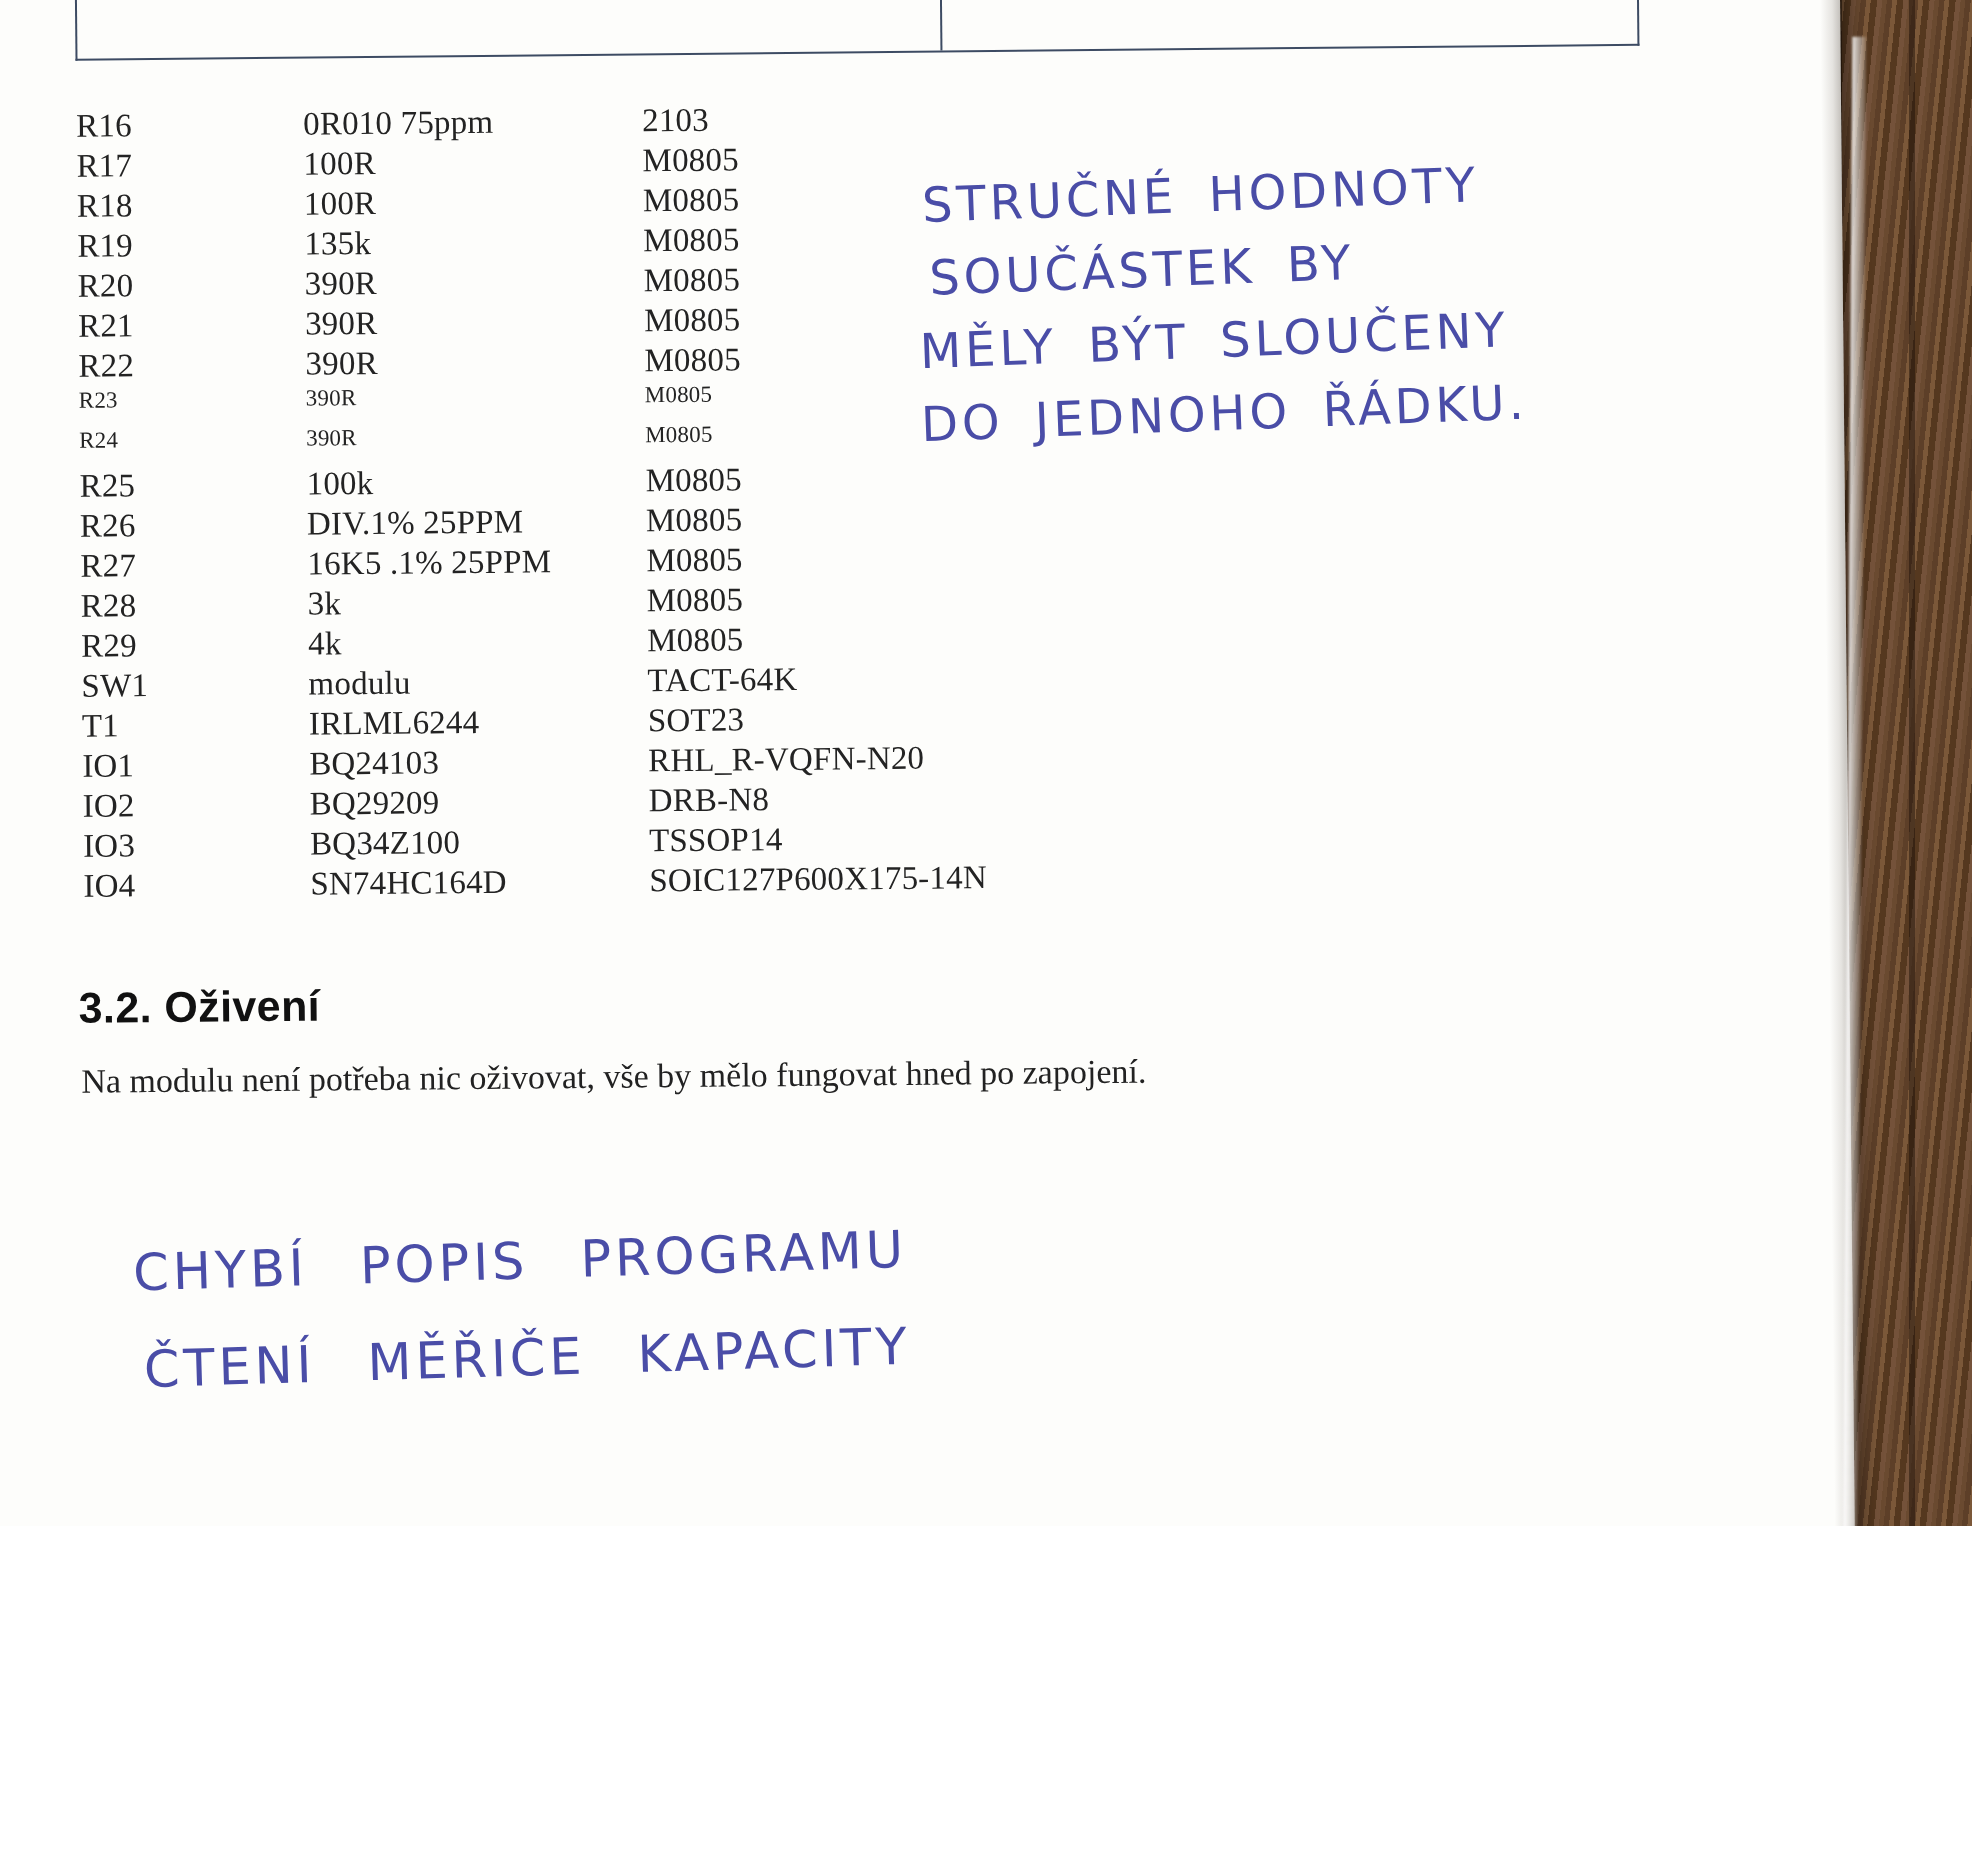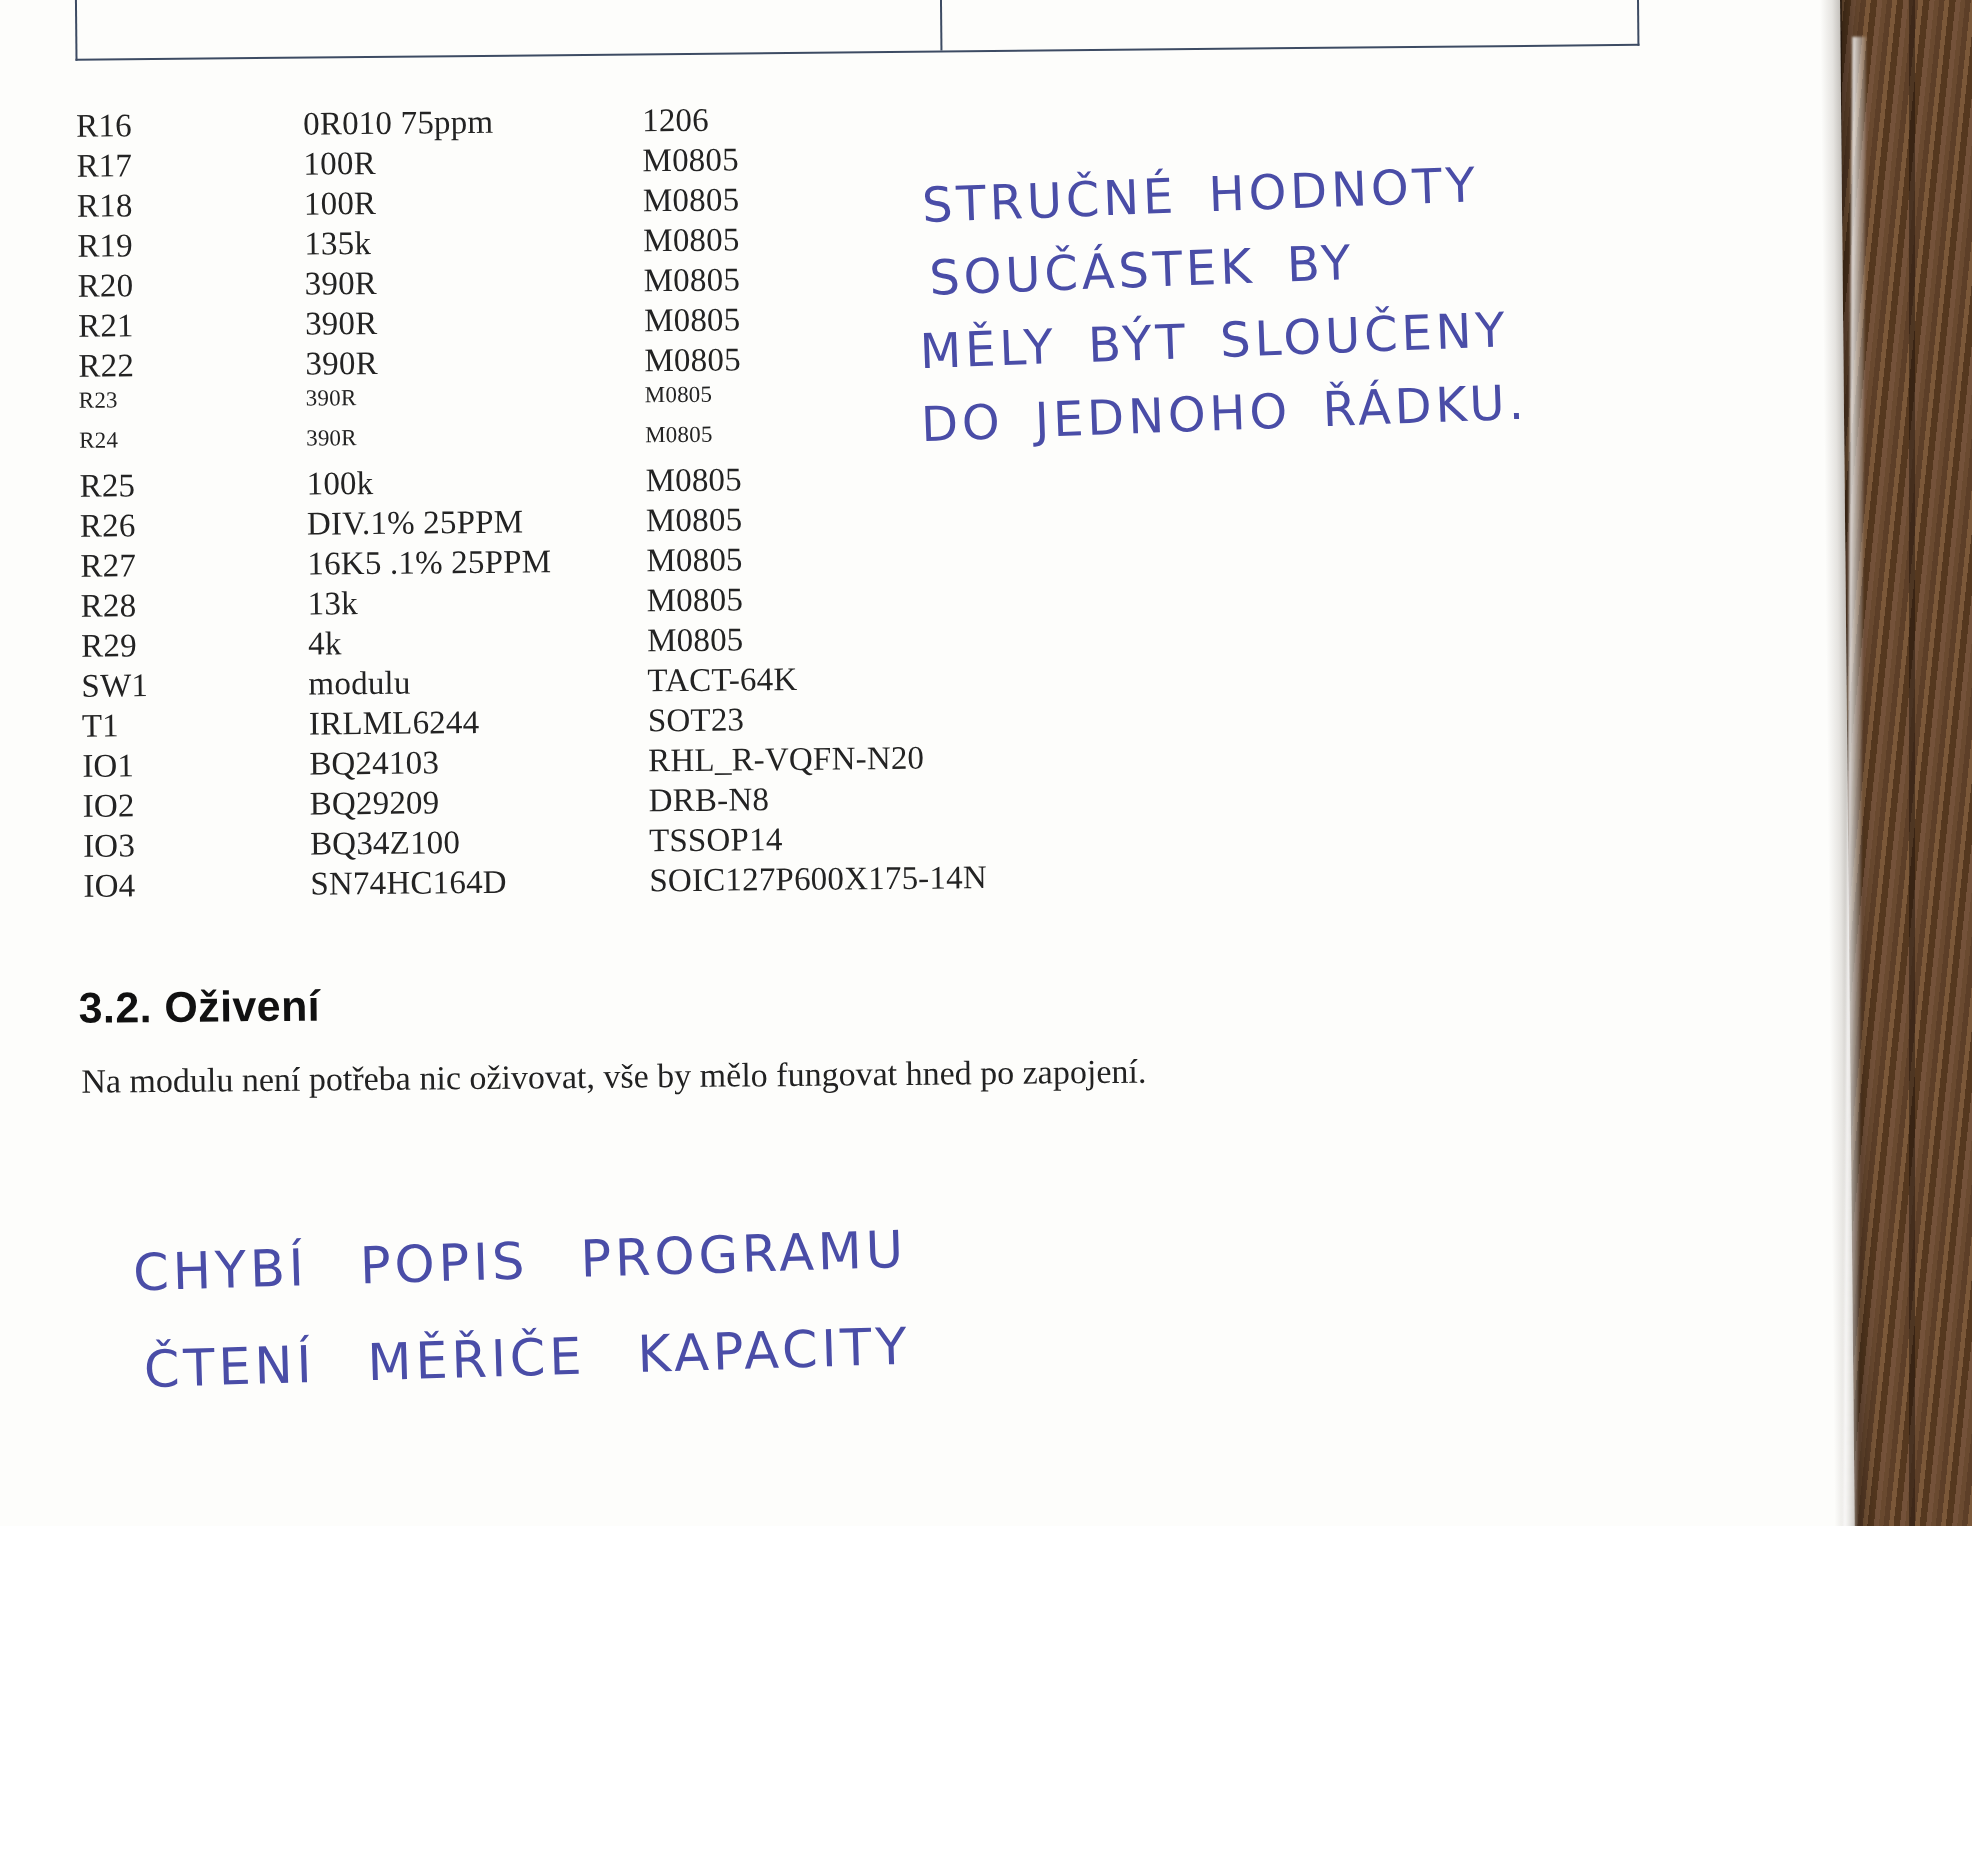--- a/index.html
+++ b/index.html
@@ -204,21 +204,21 @@
 
       <div class="topbox">
         <div class="divider"></div>
 
       </div>
 
       <div class="parts">
           <div class="part-row">
             <span class="c-ref">R16</span>
             <span class="c-val">0R010 75ppm</span>
-            <span class="c-pkg">1206</span>
+            <span class="c-pkg">2103</span>
           </div>
           <div class="part-row">
             <span class="c-ref">R17</span>
             <span class="c-val">100R</span>
             <span class="c-pkg">M0805</span>
           </div>
           <div class="part-row">
             <span class="c-ref">R18</span>
             <span class="c-val">100R</span>
             <span class="c-pkg">M0805</span>
@@ -263,21 +263,21 @@
             <span class="c-val">DIV.1% 25PPM</span>
             <span class="c-pkg">M0805</span>
           </div>
           <div class="part-row">
             <span class="c-ref">R27</span>
             <span class="c-val">16K5 .1% 25PPM</span>
             <span class="c-pkg">M0805</span>
           </div>
           <div class="part-row">
             <span class="c-ref">R28</span>
-            <span class="c-val">13k</span>
+            <span class="c-val">3k</span>
             <span class="c-pkg">M0805</span>
           </div>
           <div class="part-row">
             <span class="c-ref">R29</span>
             <span class="c-val">4k</span>
             <span class="c-pkg">M0805</span>
           </div>
           <div class="part-row">
             <span class="c-ref">SW1</span>
             <span class="c-val">modulu</span>

